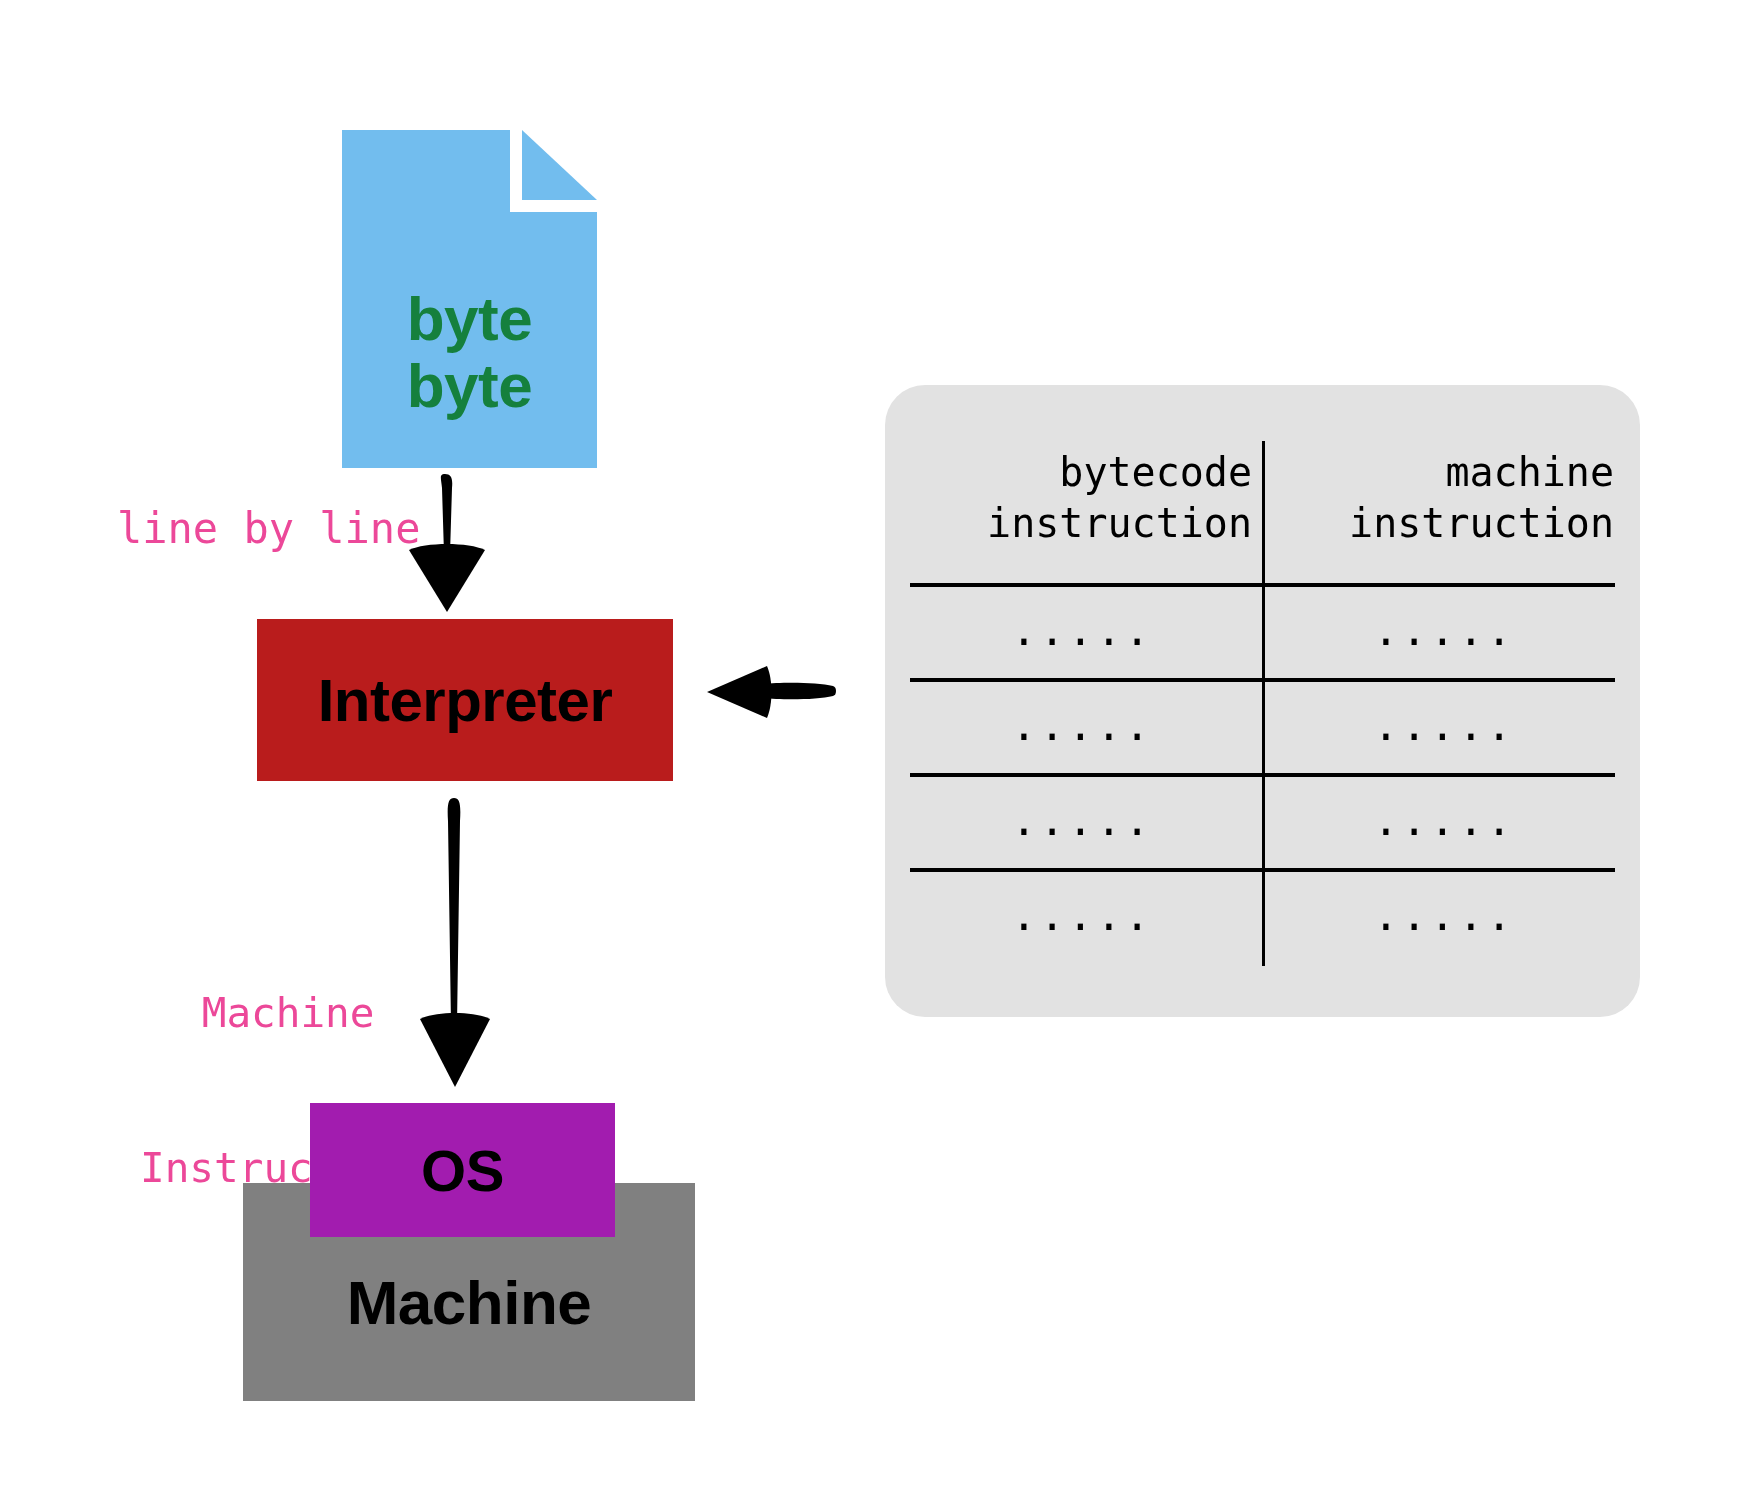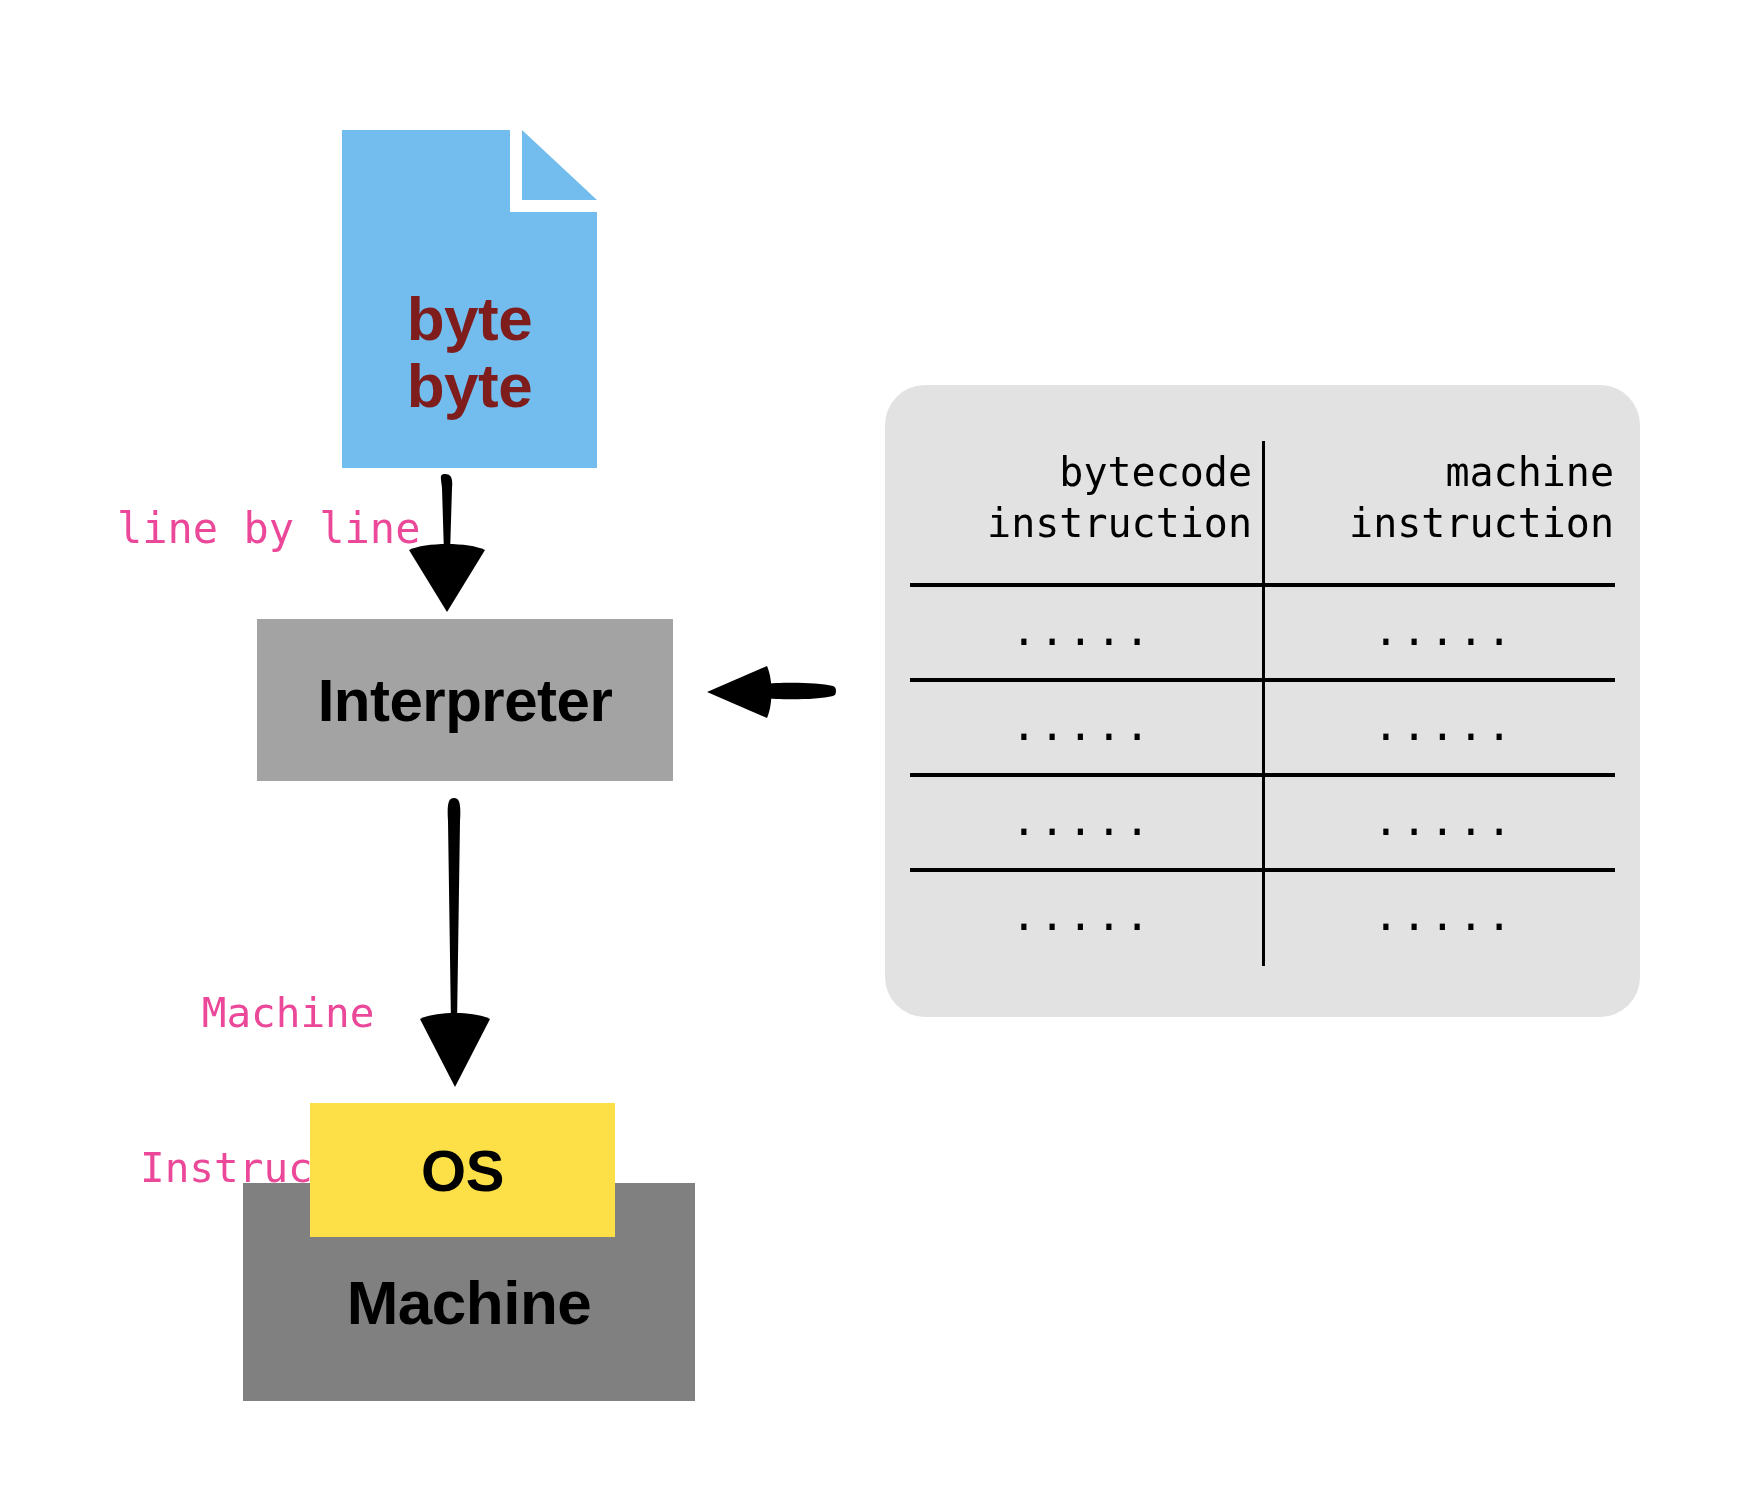--- a/index.html
+++ b/index.html
@@ -7,43 +7,43 @@
        font-family:"Liberation Sans", sans-serif;}
   .stage{position:absolute;left:0;top:0;width:1756px;height:1498px;}
 
   
   #bytecode-doc{position:absolute;left:342px;top:130px;width:255px;height:338px;}
   #bytecode-doc .doc-svg{position:absolute;left:0;top:0;}
   #bytecode-doc .doc-label{
       position:absolute;left:0;top:0;width:255px;height:338px;
       display:flex;flex-direction:column;align-items:center;justify-content:flex-end;
       padding-bottom:48px;box-sizing:border-box;
-      font-size:62px;font-weight:bold;color:#7f1d1d;line-height:1.08;letter-spacing:-0.5px;
+      font-size:62px;font-weight:bold;color:#15803d;line-height:1.08;letter-spacing:-0.5px;
   }
   #bytecode-doc .doc-label span{display:block;text-align:center;}
 
   
   .arrow-svg{position:absolute;overflow:visible;}
 
   
   .mono-label{position:absolute;font-family:"DejaVu Sans Mono","Liberation Mono",monospace;
               color:#ec4899;white-space:pre;line-height:1.26;}
   #label-line-by-line{left:117px;top:503px;font-size:42px;letter-spacing:0px;}
   #label-machine-instructions{left:140px;top:885px;font-size:41px;text-align:center;}
   #label-machine-instructions span{display:block;}
 
   
   .box{position:absolute;display:flex;align-items:center;justify-content:center;
        color:#000;font-weight:bold;}
-  #interpreter-box{left:257px;top:619px;width:416px;height:162px;background:#a3a3a3;
+  #interpreter-box{left:257px;top:619px;width:416px;height:162px;background:#b91c1c;
                    font-size:60px;letter-spacing:-0.5px;}
   #hardware-box{left:243px;top:1183px;width:452px;height:218px;background:#808080;
                 font-size:62px;align-items:flex-start;padding-top:84px;box-sizing:border-box;
                 letter-spacing:-0.5px;}
-  #os-box{left:310px;top:1103px;width:305px;height:134px;background:#fde047;
+  #os-box{left:310px;top:1103px;width:305px;height:134px;background:#a21caf;
           font-size:58px;letter-spacing:-0.5px;}
 
   
   #mapping-panel{position:absolute;left:885px;top:385px;width:755px;height:632px;
                  background:#e2e2e2;border-radius:40px;}
   #mapping-table{position:absolute;left:25px;top:0;width:705px;height:632px;}
   .map-head{position:absolute;top:62px;width:340px;text-align:center;
             font-family:"DejaVu Sans Mono","Liberation Mono",monospace;
             font-size:40px;color:#000;line-height:1.28;}
   .map-head span{display:block;text-align:right;}

